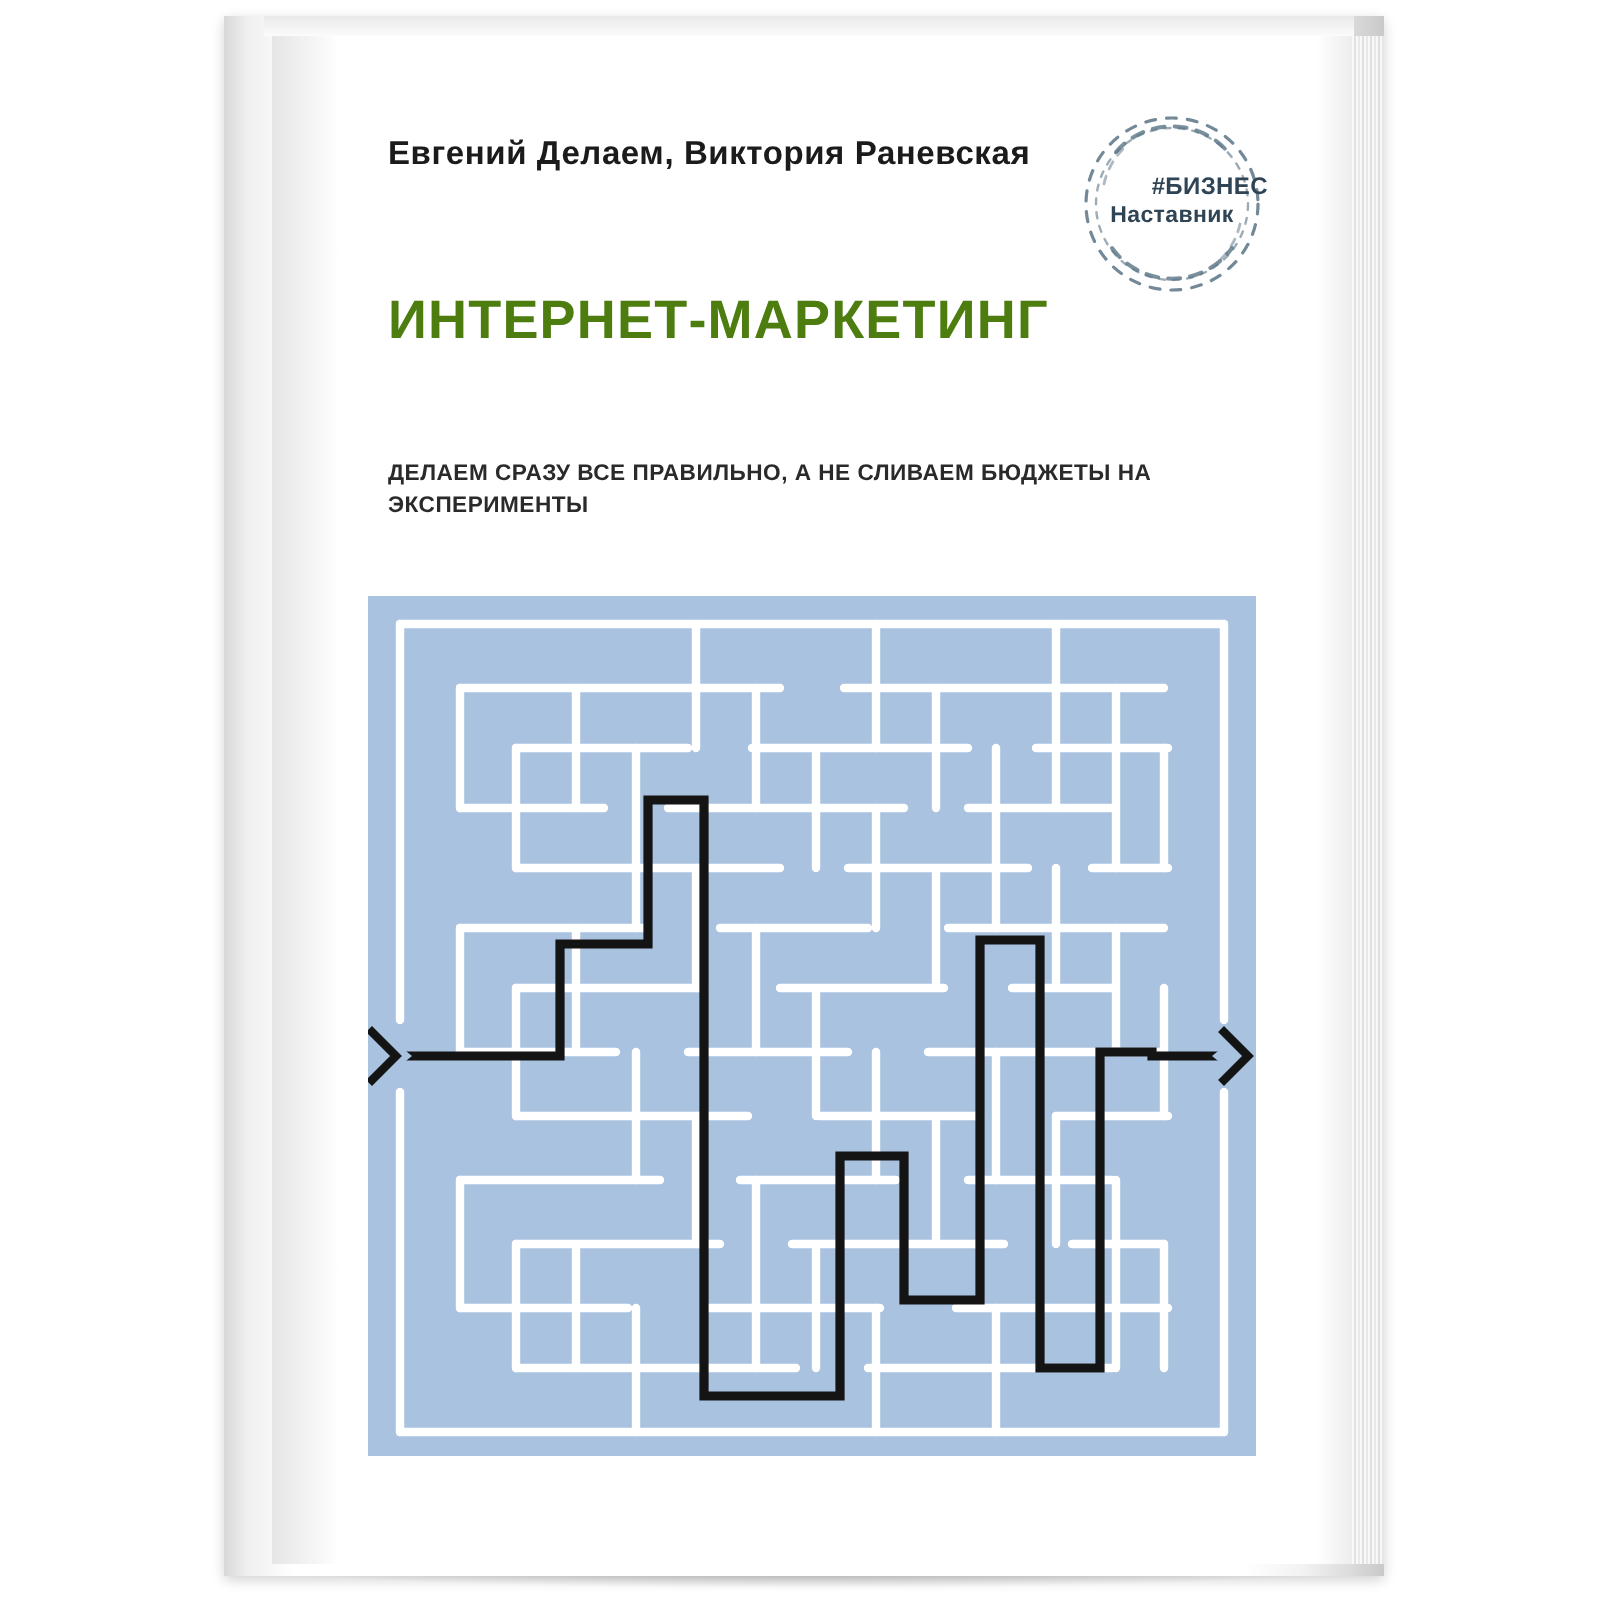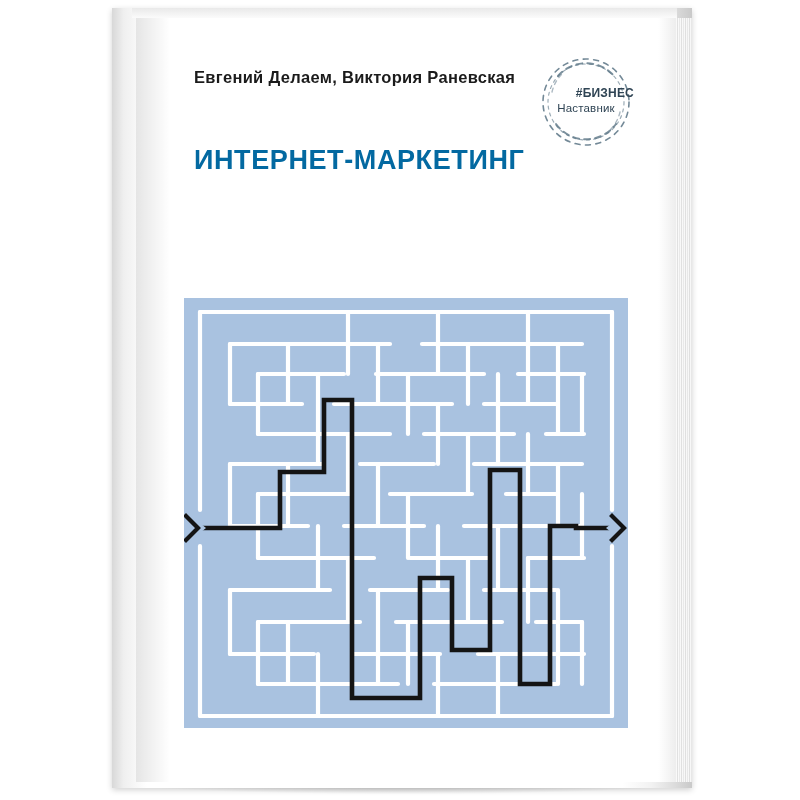--- a/index.html
+++ b/index.html
@@ -119,21 +119,21 @@
   #title-block {
     position: absolute;
     left: 58px;
     top: 125px;
     width: 420px;
   }
   .title-line {
     font-size: 27px;
     font-weight: 700;
     letter-spacing: 0.6px;
-    color: #0369a1;
+    color: #4d7c0f;
     line-height: 1.33;
     text-transform: uppercase;
   }
 
   #subtitle {
     position: absolute;
     left: 58px;
     top: 212px;
     width: 440px;
     font-size: 11.3px;
@@ -162,21 +162,21 @@
     line-height: 1.25;
   }
   #badge .badge-l1 {
     font-size: 12px;
     font-weight: 700;
     letter-spacing: 0.2px;
     text-align: right;
   }
   #badge .badge-l2 {
     font-size: 11.5px;
-    font-weight: 400;
+    font-weight: 700;
     letter-spacing: 0.2px;
   }
 
   
   #maze-wrap {
     position: absolute;
     left: 48px;
     top: 260px;
     width: 444px;
     height: 470px;
@@ -201,20 +201,21 @@
 
       <div id="spine-shade"></div>
       <div id="right-shade"></div>
 
       <div id="authors" class="nosel">Евгений Делаем, Виктория Раневская</div>
 
       <div id="title-block">
         <div class="title-line nosel">ИНТЕРНЕТ-МАРКЕТИНГ</div>
       </div>
 
+      <div id="subtitle" class="nosel">Делаем сразу все правильно, а не сливаем бюджеты на эксперименты</div>
 
       <div id="badge">
         <svg width="96" height="96" viewBox="0 0 96 96">
           <g fill="none" stroke="#5a7485" stroke-linecap="round">
             <circle cx="48" cy="48" r="43" stroke-width="1.6" stroke-dasharray="5 5.5" opacity="0.85"></circle>
             <circle cx="48" cy="48" r="38" stroke-width="1.2" stroke-dasharray="3 4" opacity="0.6"></circle>
             <path d="M20 22 A37 37 0 0 1 76 22" stroke-width="2" stroke-dasharray="6 5" opacity="0.8"></path>
             <path d="M18 70 A37 37 0 0 0 78 70" stroke-width="2" stroke-dasharray="6 5" opacity="0.8"></path>
             <path d="M14 38 A36 36 0 0 1 24 20" stroke-width="1.4" stroke-dasharray="4 4" opacity="0.5"></path>
             <path d="M82 58 A36 36 0 0 1 72 76" stroke-width="1.4" stroke-dasharray="4 4" opacity="0.5"></path>

